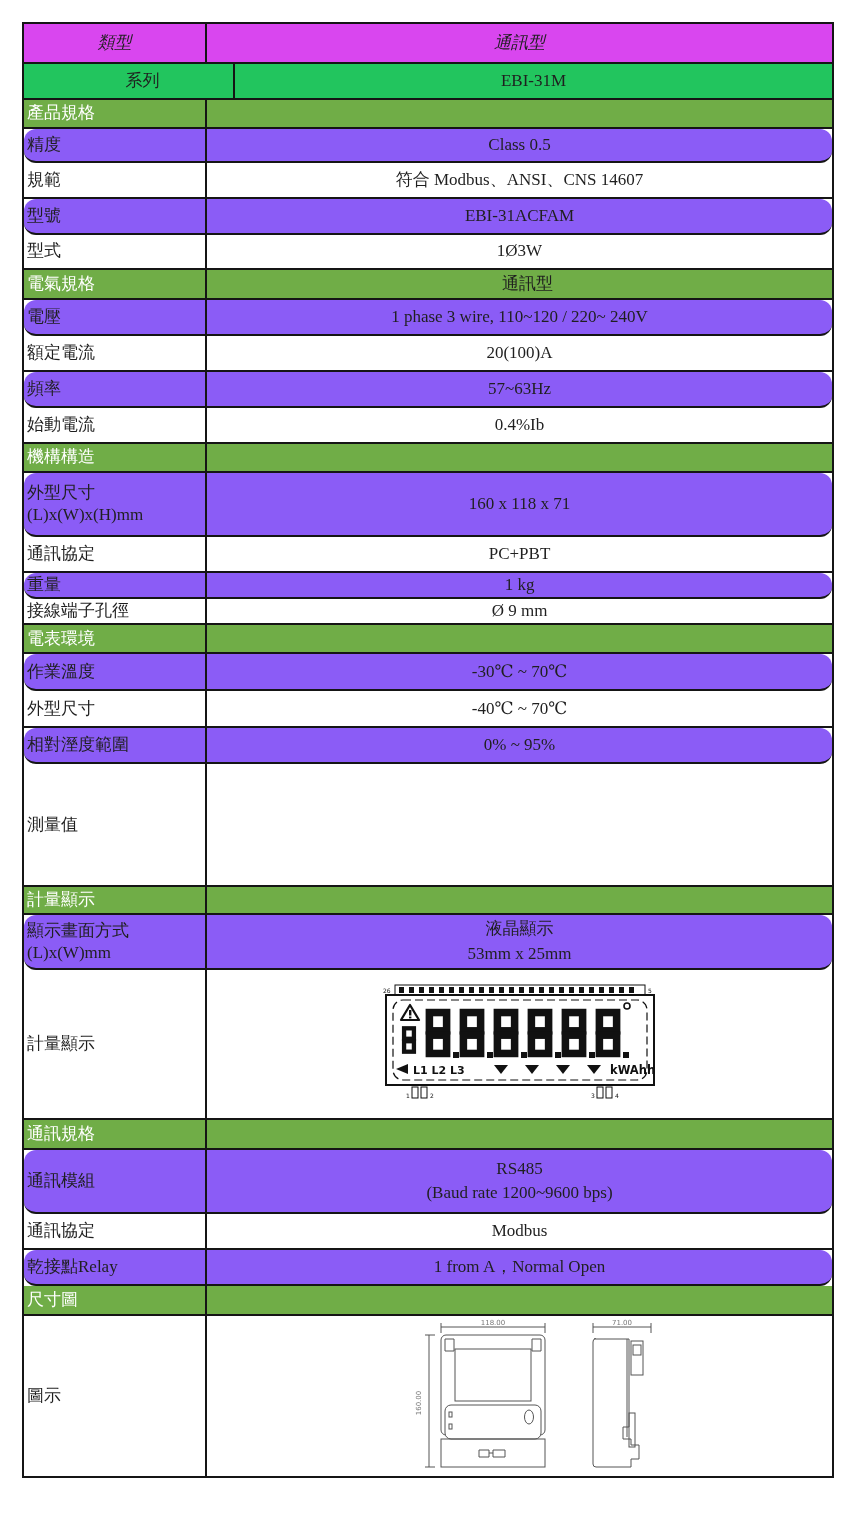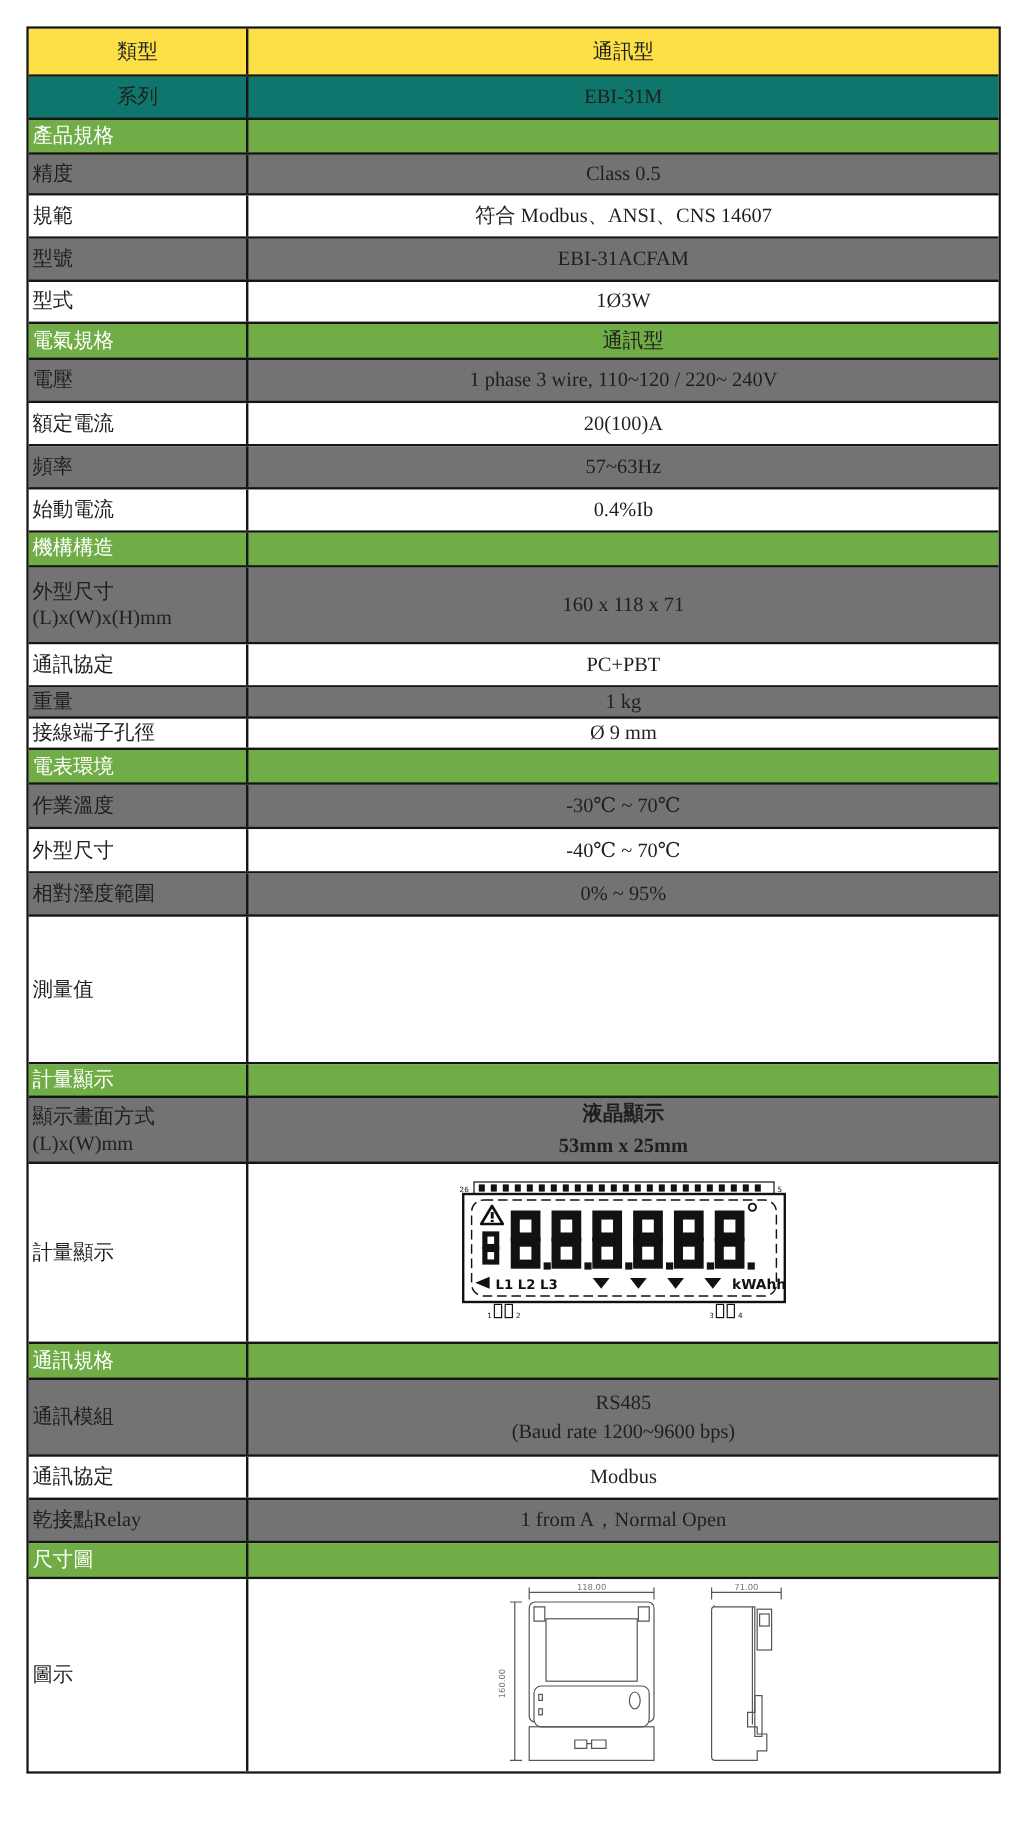--- a/index.html
+++ b/index.html
@@ -16,30 +16,30 @@
   .row:last-child{border-bottom:none;}
   .cl{
     width:183px;flex:0 0 183px;border-right:2px solid #151515;
     display:flex;flex-direction:column;justify-content:center;align-items:flex-start;
     padding:1px 3px;box-sizing:border-box;font-size:17px;line-height:1.3;
   }
   .cr{
     flex:1;display:flex;flex-direction:column;justify-content:center;align-items:center;
     text-align:center;font-size:17px;padding:1px 6px;box-sizing:border-box;line-height:1.3;
   }
-  .orange{background:#fde047;}
-  .peach{background:#0f766e;}
+  .orange{background:#d946ef;font-style:italic;}
+  .peach{background:#22c55e;padding-left:28px;}
   .sec{background:#70AD47;gap:16px;}
   .sec .cl{color:#ffffff;}
   .sec .cr{color:#1f1f1f;}
-  .lg{background:#737373;}
+  .lg{background:#8b5cf6;border-radius:12px;}
   .white{background:#ffffff;}
   .center-label .cl{align-items:center;}
   .left-val .cr{align-items:flex-start;text-align:left;padding:6px 10px;line-height:1.6;}
-  .two-line-val .cr{justify-content:space-between;font-weight:bold;}
+  .two-line-val .cr{justify-content:center;}
   .dimval{line-height:1.45;}
   svg text{font-family:"DejaVu Sans","Liberation Sans",sans-serif;}
 </style>
 </head>
 <body>
 
 <div class="spec-table">
 
   <div class="row orange center-label" style="min-height:40px">
     <div class="cl">類型</div>

